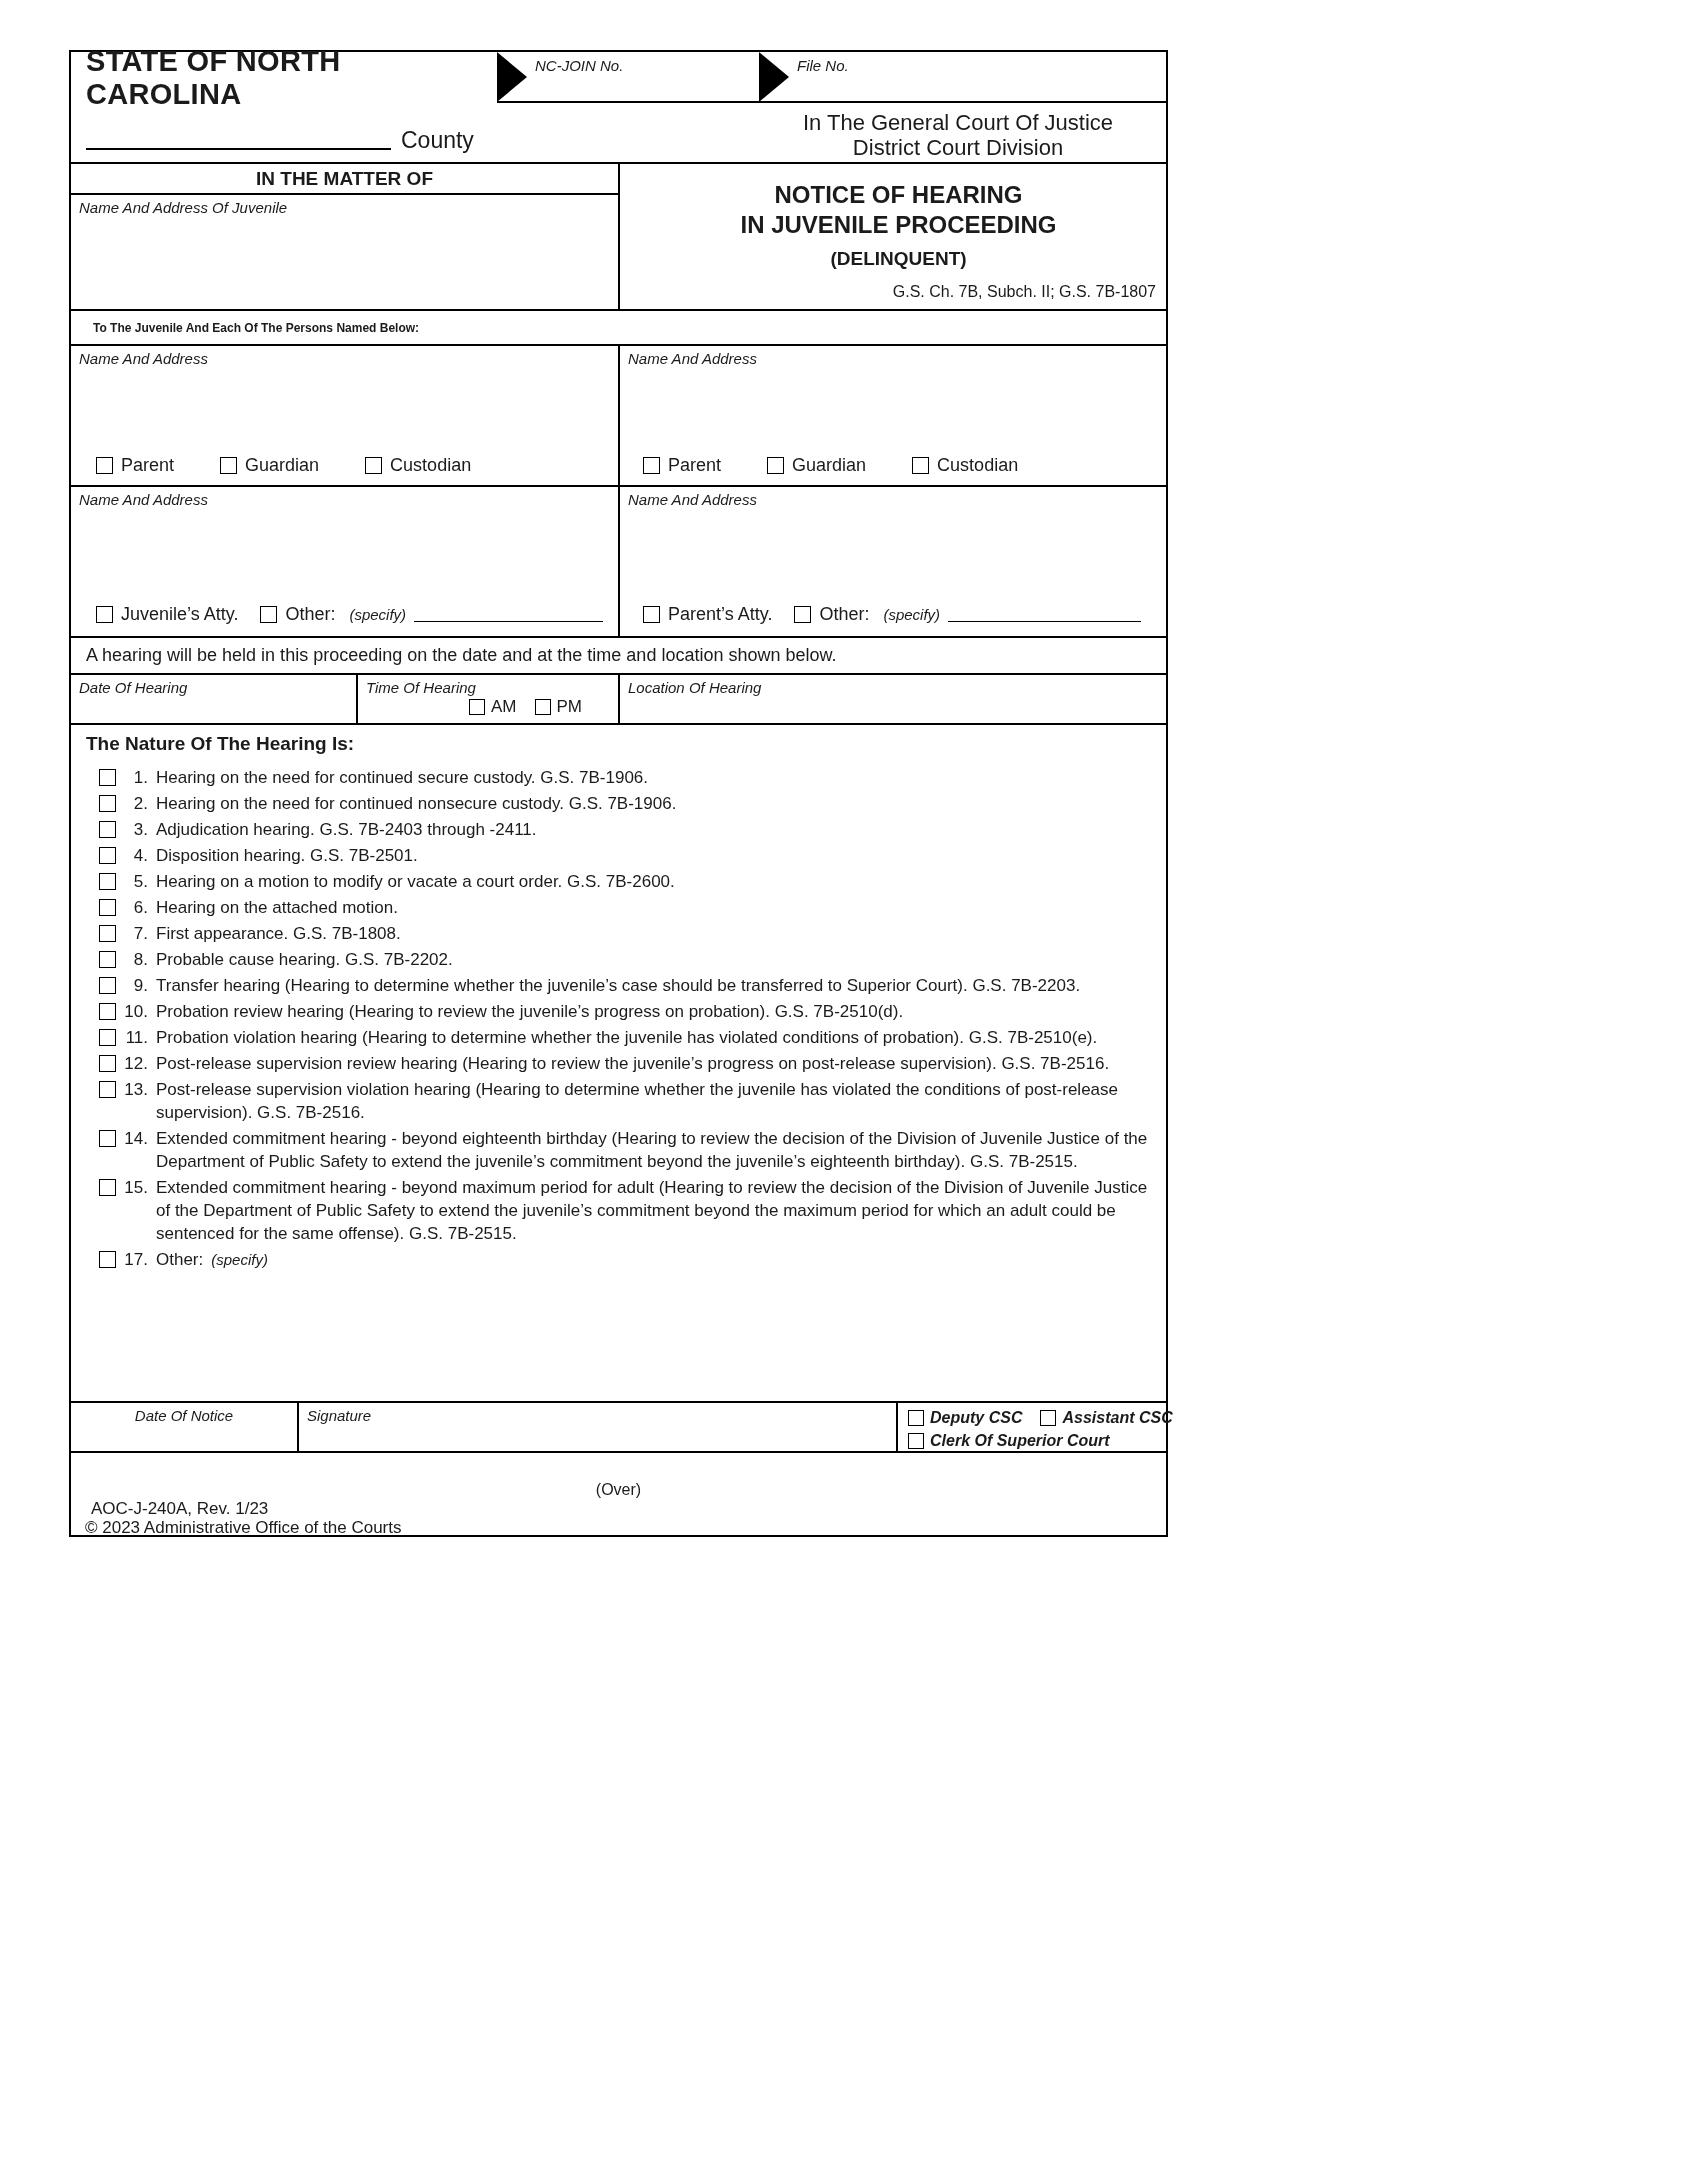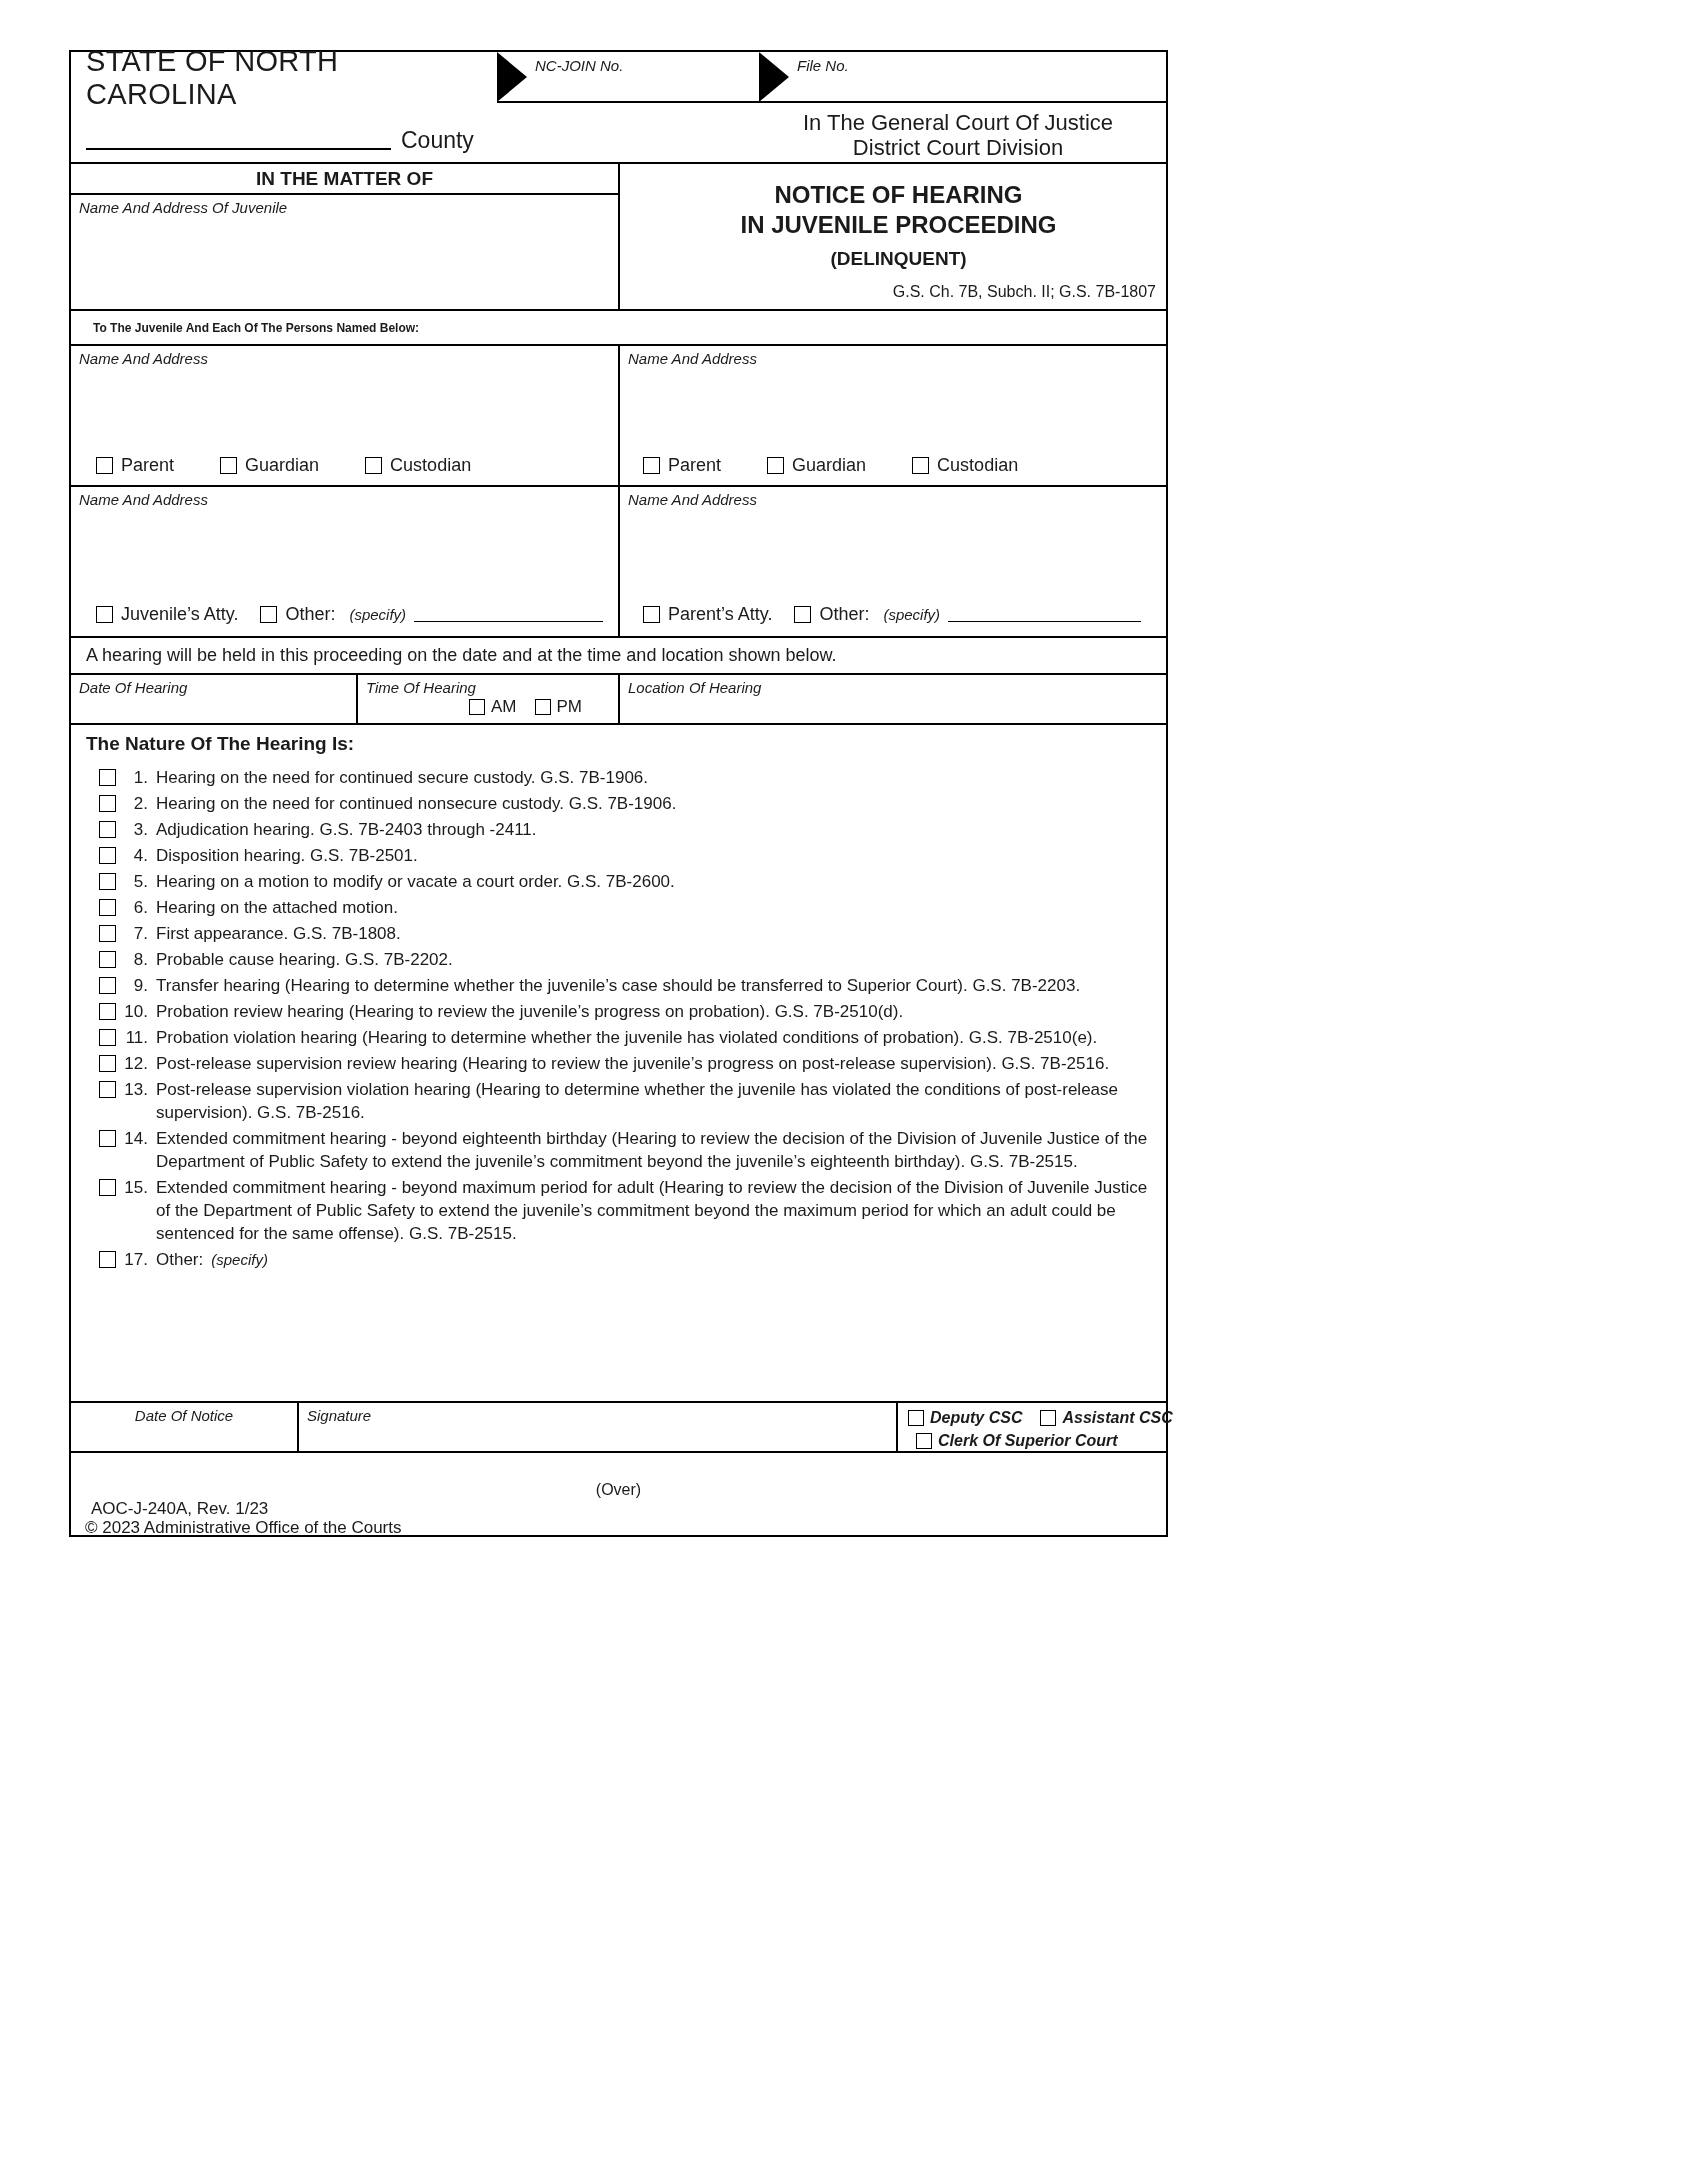--- a/index.html
+++ b/index.html
@@ -6,21 +6,21 @@
   html, body { width: 1683px; height: 2178px; background: #ffffff; }
   body { font-family: "Liberation Sans", "DejaVu Sans", sans-serif; color: #1b1b1b; position: relative; }
 
   .form { position: absolute; left: 69px; top: 50px; width: 1099px; height: 1487px;
           border: 2px solid #000; display: flex; flex-direction: column; background: #fff; }
   .row { border-bottom: 2px solid #000; }
 
   
   .r-header { height: 51px; display: flex; }
   .seg-title { width: 426px; display: flex; align-items: center; padding-left: 15px; }
-  .state-title { font-size: 29px; font-weight: 400; letter-spacing: 0.3px; }
+  .state-title { font-size: 29px; font-weight: 700; letter-spacing: 0.3px; }
   .seg-no { position: relative; border-bottom: 2px solid #000; display: flex; }
   .seg-ncjoin { width: 262px; }
   .seg-file { flex: 1; }
   .arrow { width: 30px; height: 50px; background: #000; clip-path: polygon(0 0, 100% 50%, 0 100%); flex: none; }
   .hdr-label { font-size: 15px; font-style: italic; margin: 5px 0 0 8px; }
 
   
   .r-county { height: 61px; position: relative; }
   .county-left { display: flex; align-items: flex-end; padding: 0 0 12px 15px; height: 100%; width: 554px; }
   .blank-line { width: 305px; height: 30px; border-bottom: 2px solid #000; }
@@ -84,21 +84,21 @@
   .specify-it { font-style: italic; font-size: 15px; margin-left: 8px; align-self: center; }
 
   
   .r-sign { height: 50px; display: flex; }
   .s-cell { border-right: 2px solid #000; padding: 4px 8px; position: relative; }
   .s-cell .small-label { padding: 0; }
   .s-date { width: 228px; text-align: center; }
   .s-sig { width: 599px; }
   .s-csc { flex: 1; border-right: none; }
   .csc-r1 { position: absolute; top: 6px; left: 10px; display: flex; gap: 18px; }
-  .csc-r2 { position: absolute; top: 29px; left: 10px; margin-left: 8px; }
+  .csc-r2 { position: absolute; top: 29px; left: 10px; }
   .csc-item { display: flex; align-items: center; gap: 6px; font-size: 16px; font-weight: 700; font-style: italic; white-space: nowrap; }
   .csc-item .cb { width: 16px; height: 16px; }
 
   
   .r-footer { flex: 1; position: relative; }
   .over { position: absolute; left: 50%; transform: translateX(-50%); top: 28px; font-size: 16px; }
   .form-number { position: absolute; left: 20px; top: 46px; font-size: 17px; }
   .copyright { position: absolute; left: 14px; top: 65px; font-size: 17px; }
 </style>
 </head>

